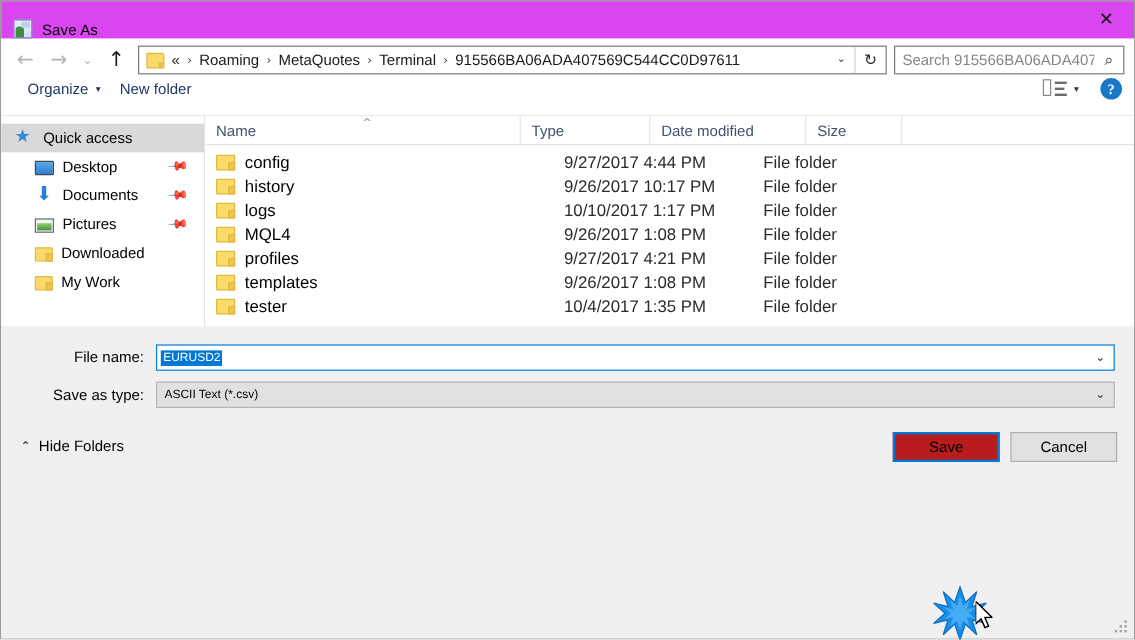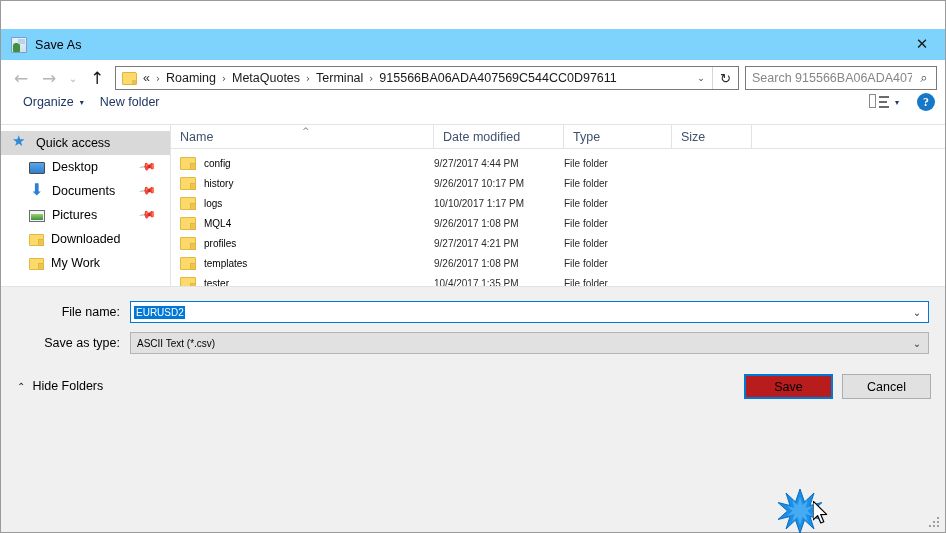--- a/index.html
+++ b/index.html
@@ -17,24 +17,23 @@
     position: relative;
     width: 946px; height: 533px;
     background: #ffffff;
     border: 1px solid #9a9a9a;
     display: flex; flex-direction: column;
   }
 
   
   .titlebar {
     height: 31px; min-height: 31px;
-    background: #7dd3fc;
-    display: flex; align-items: center;
-    position: relative;
-    margin-top: 28px;
+    background: #d946ef;
+    display: flex; align-items: flex-end;
+    position: relative;
   }
   .title-icon {
     width: 16px; height: 16px;
     margin-left: 10px; margin-right: 8px;
     position: relative;
     background: linear-gradient(#e8f1fb, #cfe0f2);
     border: 1px solid #7a9ec4;
     border-radius: 1px;
   }
   .title-icon::before {
@@ -248,21 +247,21 @@
   .col.c-date { width: 130px; }
   .col.c-type { width: 108px; }
   .col.c-size { width: 80px; }
   .sortmark {
     position: absolute; left: 50%; top: 1px;
     font-size: 9px; color: #6b7c95; font-family: "DejaVu Sans", sans-serif;
   }
   .rows { flex: 1; overflow: hidden; padding-top: 4px; }
   .row {
     height: 20px; display: flex; align-items: center;
-    font-size: 10px; color: #000;
+    font-size: 14px; color: #000; gap: 36px;
   }
   .row .r-name {
     width: 263px; display: flex; align-items: center;
     padding-left: 9px; overflow: hidden; white-space: nowrap;
   }
   .row .r-fico {
     width: 16px; height: 13px; margin-right: 8px; flex: none;
     background: #fcd96b; border: 1px solid #e2b93f; border-radius: 1px;
     position: relative;
   }
@@ -448,25 +447,25 @@
       </div>
 
     </div>
 
     <div class="filelist">
       <div class="listhead">
         <div class="col c-name">
           <span class="sortmark">^</span>
           <span>Name</span>
         </div>
+        <div class="col c-type">
+          <span>Type</span>
+        </div>
         <div class="col c-date">
           <span>Date modified</span>
-        </div>
-        <div class="col c-type">
-          <span>Type</span>
         </div>
         <div class="col c-size">
           <span>Size</span>
         </div>
       </div>
       <div class="rows">
         <div class="row">
           <div class="r-name">
             <span class="r-fico"></span>
             <span>config</span>

